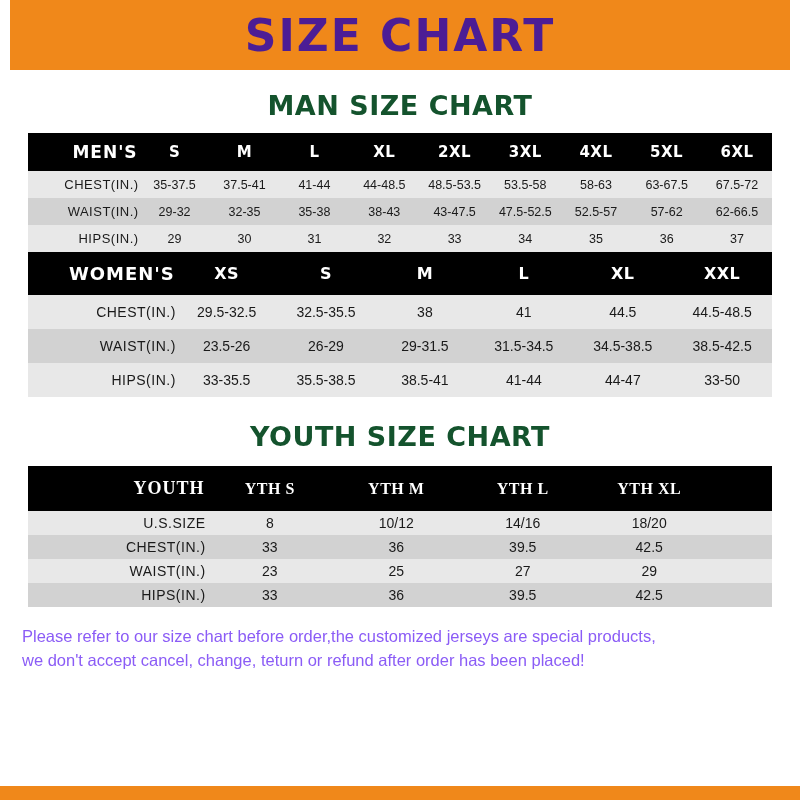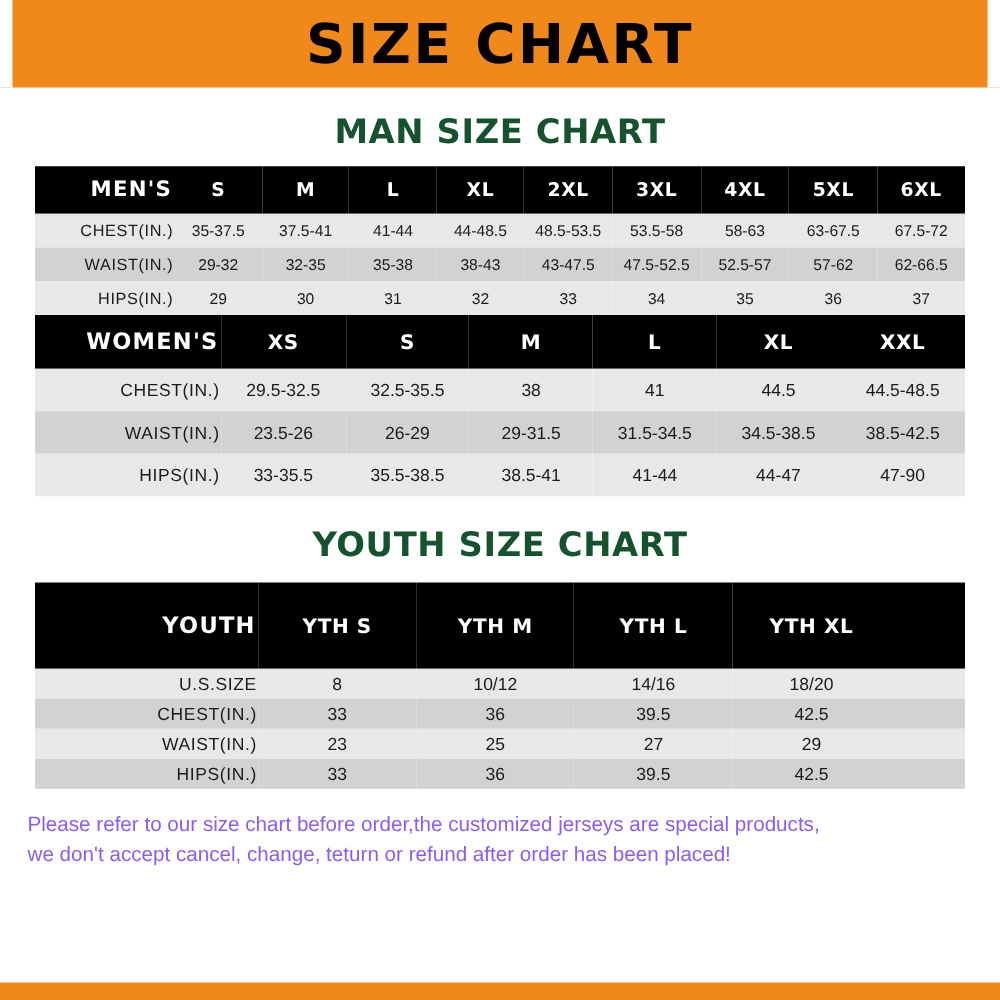--- a/index.html
+++ b/index.html
@@ -25,21 +25,21 @@
     display: flex;
     align-items: center;
     justify-content: center;
     position: relative;
   }
   .banner-title {
     font-family: "DejaVu Sans", sans-serif;
     font-weight: bold;
     font-size: 44px;
     letter-spacing: 2px;
-    color: #000000;
+    color: #4c1d95;
     line-height: 1;
     margin-top: 2px;
     text-align: right;
   }
   
   .banner-side {
     position: absolute;
     top: 0;
     width: 10px;
     height: 70px;
@@ -99,21 +99,21 @@
   }
   table.size-table tbody tr.odd td { background: #e8e8e8; }
   table.size-table tbody tr.even td { background: #d2d2d2; }
 
   
   #women-table thead th { font-size: 16px; padding: 11px 2px; }
   #women-table thead th.rowlabel { font-size: 18px; }
   #women-table tbody td { font-size: 14px; padding: 9px 1px; }
   #women-table tbody td.rowlabel { font-size: 14px; }
 
-  #youth-table thead th { font-size: 16px; padding: 24px 2px; }
+  #youth-table thead th { font-size: 16px; padding: 12px 2px; font-family: Liberation Serif, serif; }
   #youth-table thead th.rowlabel { font-size: 18px; }
   #youth-table tbody td { font-size: 14px; padding: 4px 1px; }
   #youth-table tbody td.rowlabel { font-size: 14px; }
 
   
   .footer-note {
     margin: 18px 22px 0 22px;
     color: #8b5cf6;
     font-size: 16.5px;
     line-height: 1.45;
@@ -251,21 +251,21 @@
           <td>34.5-38.5</td>
           <td>38.5-42.5</td>
         </tr>
         <tr class="odd">
           <td class="rowlabel">HIPS(IN.)</td>
           <td>33-35.5</td>
           <td>35.5-38.5</td>
           <td>38.5-41</td>
           <td>41-44</td>
           <td>44-47</td>
-          <td>47-90</td>
+          <td>33-50</td>
         </tr>
       </tbody>
     </table>
   </div>
 
   <div class="section-title" id="youth-title">YOUTH SIZE CHART</div>
   <div class="table-wrap">
     <table class="size-table" id="youth-table">
       <colgroup>
         <col style="width:24%">

